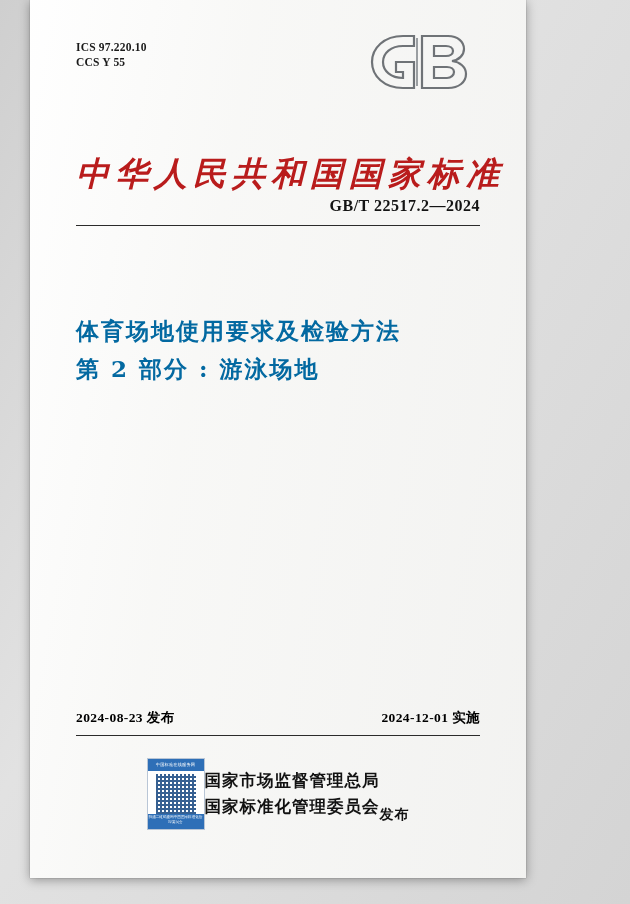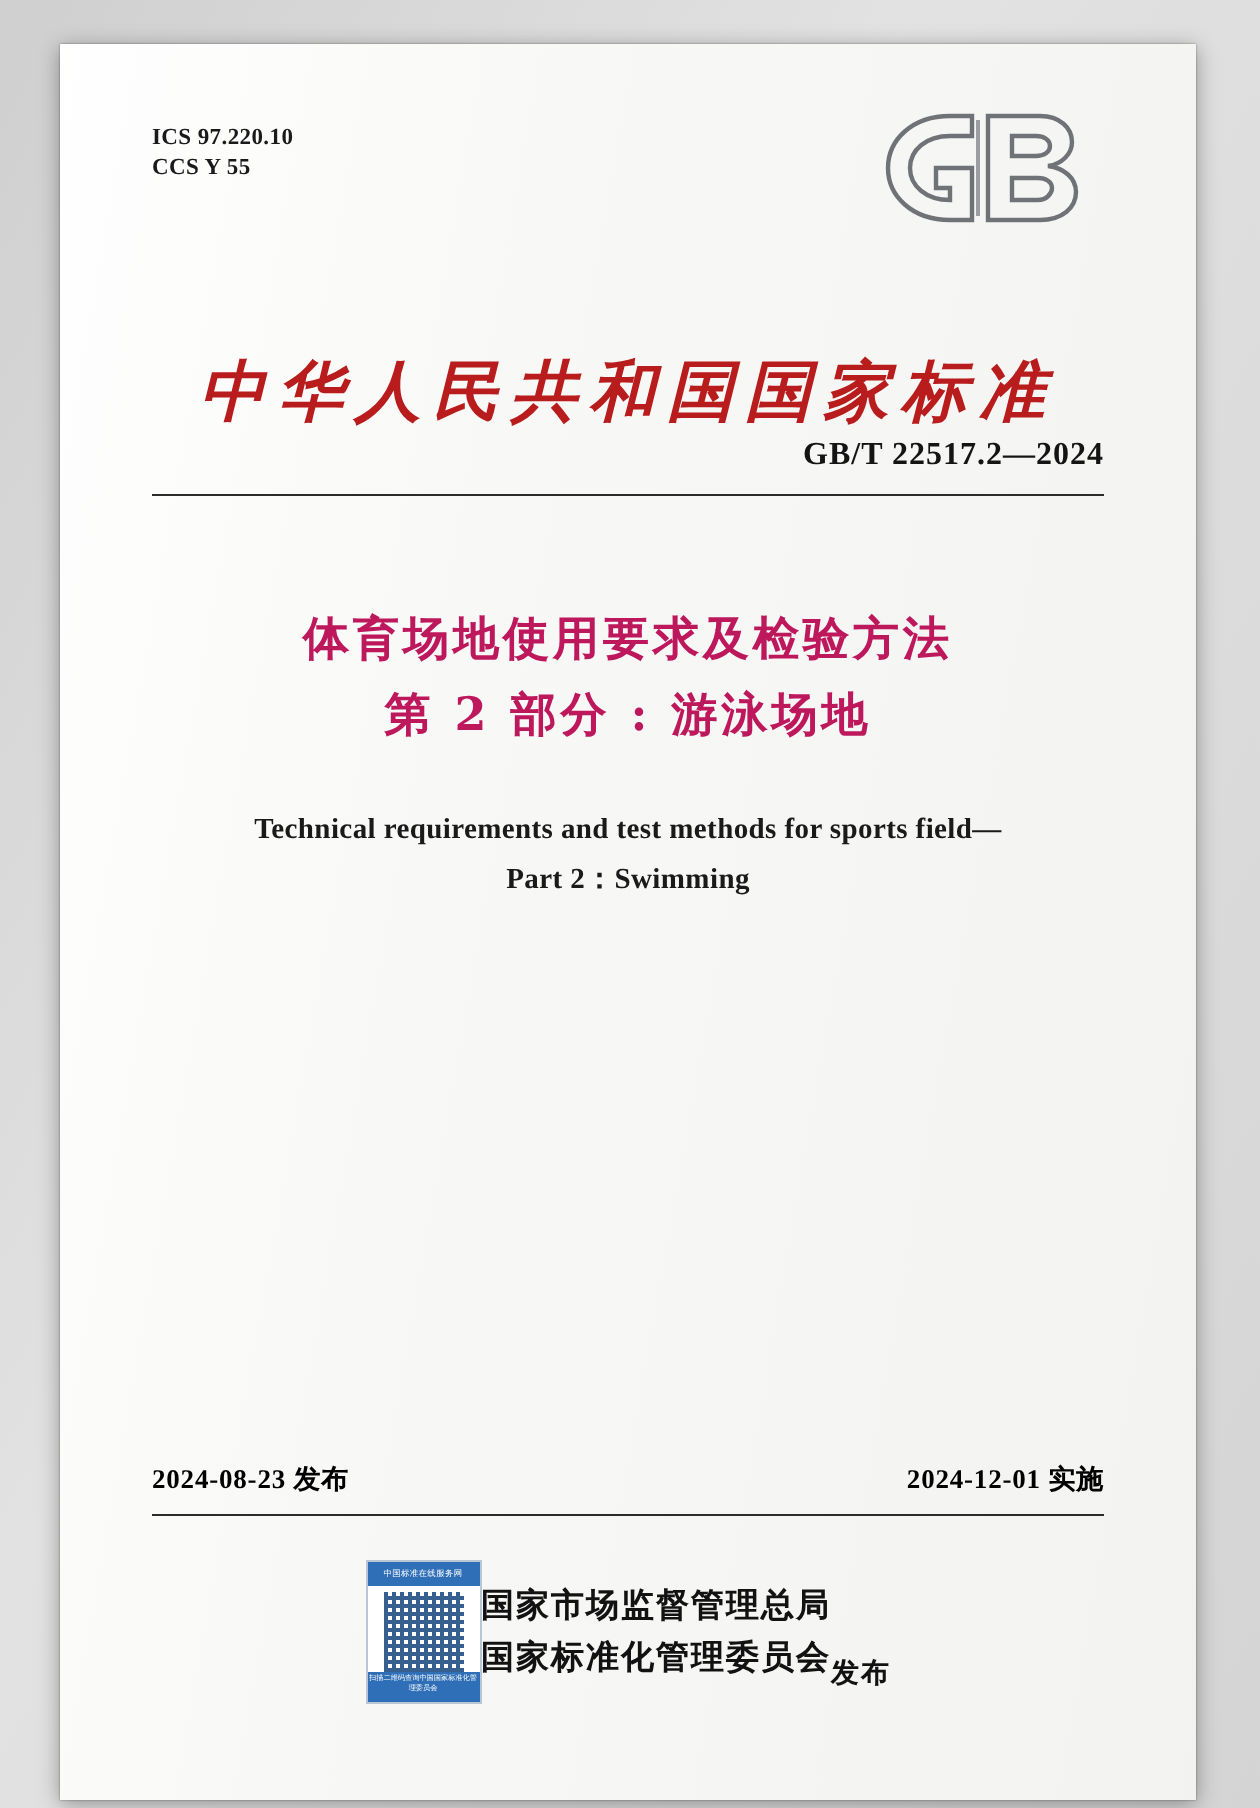--- a/index.html
+++ b/index.html
@@ -18,22 +18,22 @@
   .page-wrap {
     position: relative;
     width: 630px;
     height: 904px;
     background: linear-gradient(120deg, #cfcfcf 0%, #e2e2e2 40%, #d4d4d4 100%);
   }
 
   .page {
     position: absolute;
     left: 30px;
-    top: 22px;
-    width: 568px;
+    top: 0;
+    width: 496px;
     height: 878px;
     background: #fbfbfa;
     box-shadow: 0 2px 10px rgba(0,0,0,0.35), 0 0 1px rgba(0,0,0,0.4);
     overflow: hidden;
   }
 
   
   .page:before {
     content: "";
     position: absolute;
@@ -107,28 +107,28 @@
   }
 
   .rule {
     margin-top: 10px;
     border: 0;
     border-top: 1.6px solid #2b2b2b;
   }
 
   
   .main-title {
-    margin-top: 53px;
-    text-align: center;
+    margin-top: 86px;
+    text-align: left;
     font-family: "DejaVu Serif", "Liberation Serif", serif;
     font-weight: bold;
     font-size: 23px;
     line-height: 38px;
     letter-spacing: 2px;
-    color: #be185d;
+    color: #0369a1;
   }
   .main-title .line2 {
     letter-spacing: 2px;
   }
   .en-title {
     margin-top: 26px;
     text-align: center;
     font-family: "Liberation Serif", serif;
     font-weight: bold;
     font-size: 14.5px;
@@ -262,24 +262,20 @@
         <div class="std-no">GB/T 22517.2—2024</div>
       </div>
 
       <hr class="rule">
 
       <div class="main-title">
         <div class="line1">体育场地使用要求及检验方法</div>
         <div class="line2">第 2 部分 : 游泳场地</div>
       </div>
 
-      <div class="en-title">
-        <div>Technical requirements and test methods for sports field—</div>
-        <div>Part 2：Swimming</div>
-      </div>
 
       <div class="footer">
         <div class="dates">
           <span>2024-08-23 发布</span>
           <span>2024-12-01 实施</span>
         </div>
         <hr class="footer-rule" style="margin-top:8px">
 
         <div class="issuer-row">
           <div class="qr">

